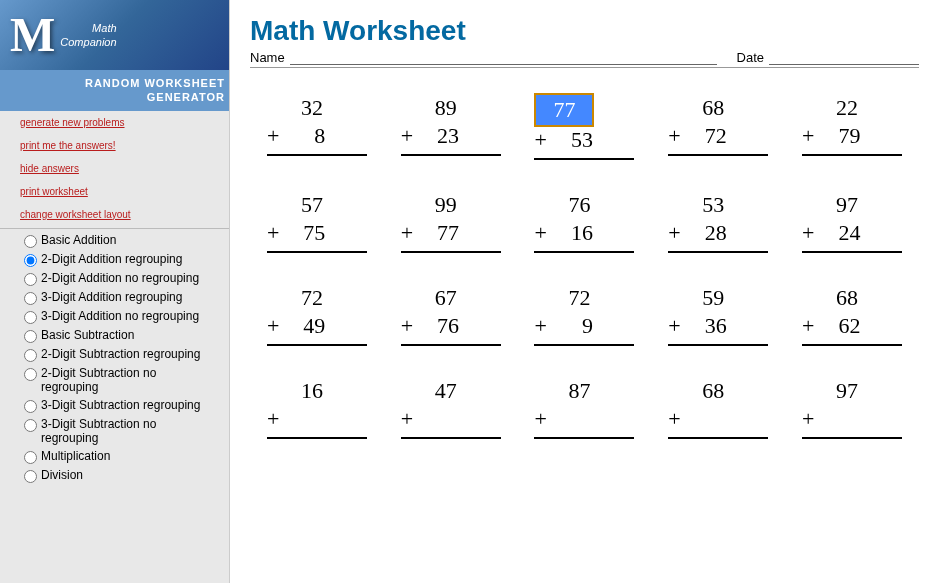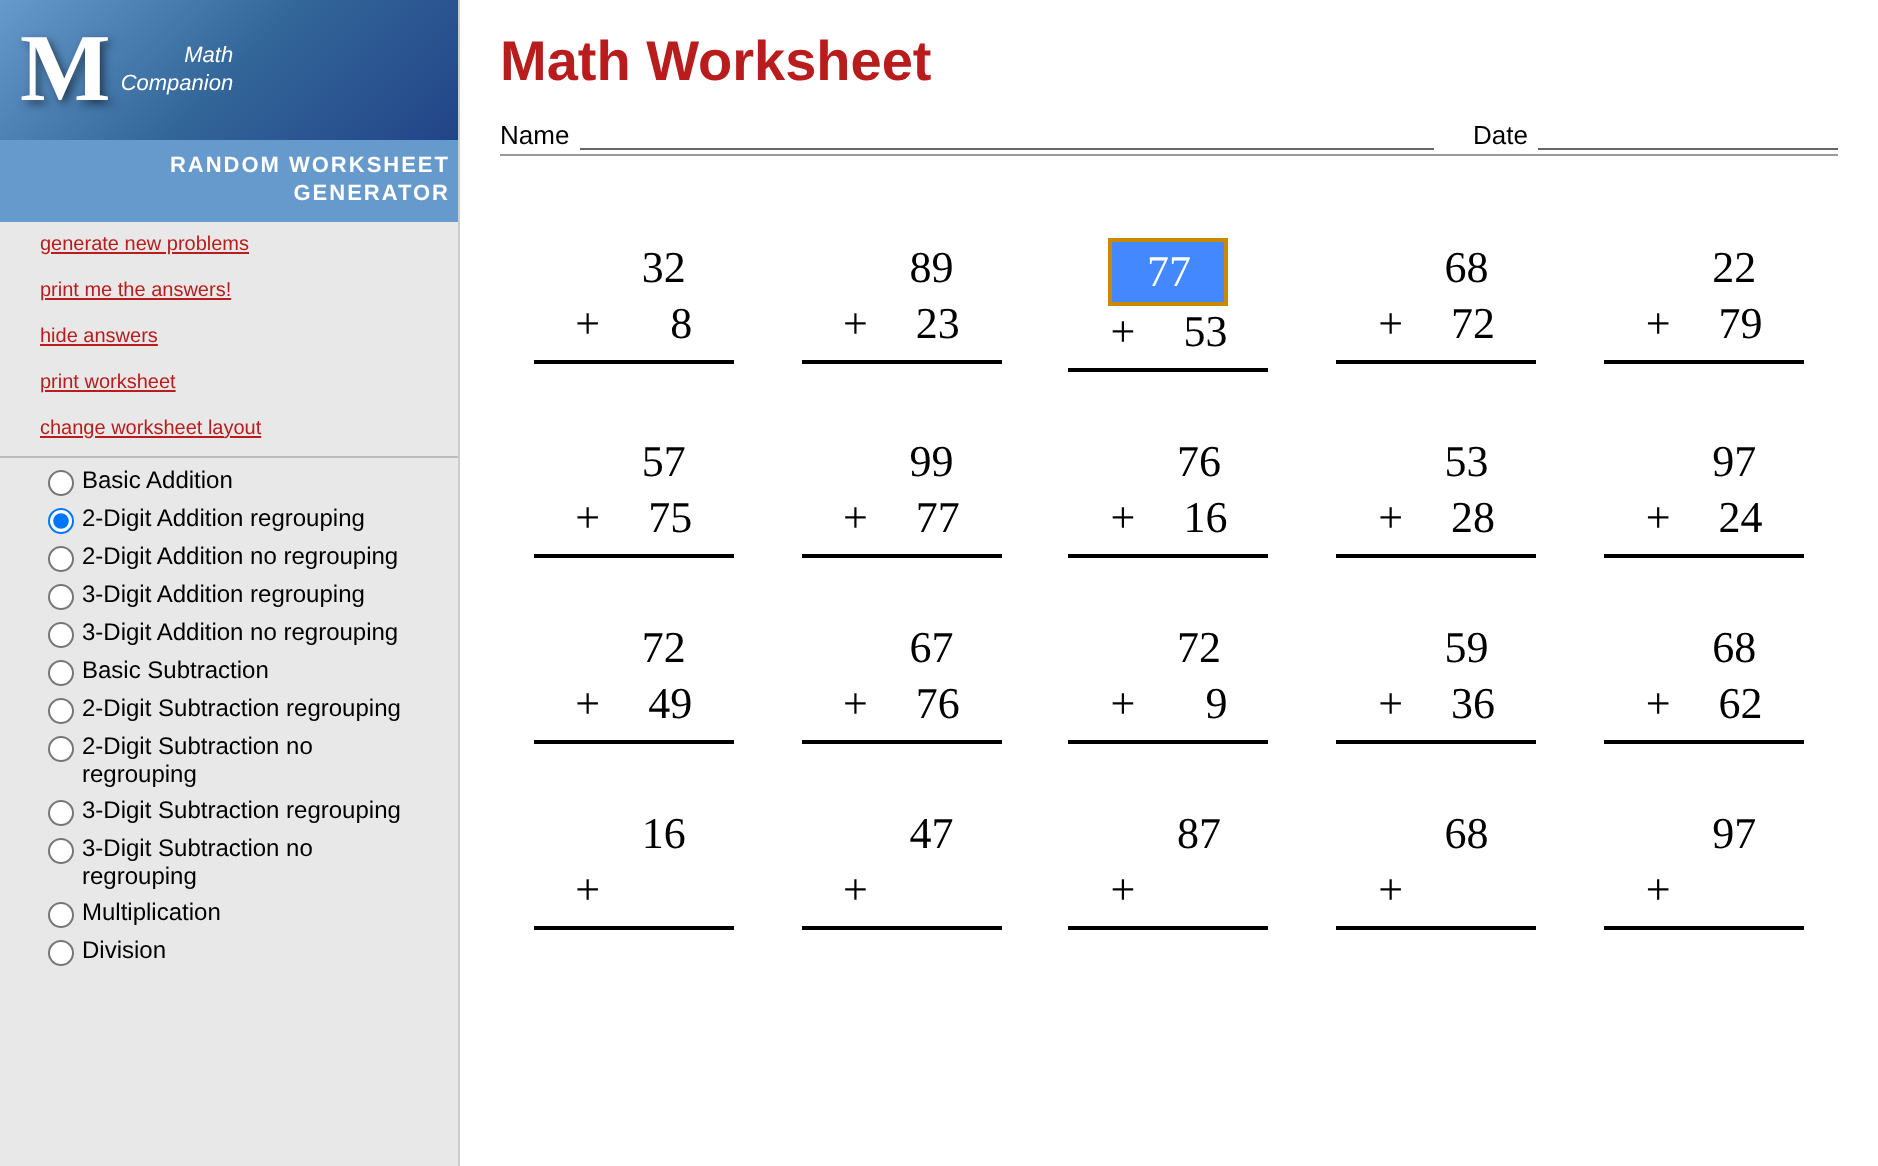--- a/index.html
+++ b/index.html
@@ -89,28 +89,27 @@
     #main {
       flex: 1;
       overflow-y: auto;
       padding: 15px 20px;
       position: relative;
     }
 
     h1.worksheet-title {
       font-size: 28px;
       font-weight: bold;
-      color: #b91c1c;
-      margin-bottom: 10px;
+      color: #0369a1;
     }
 
     .name-date-row {
       display: flex;
       align-items: flex-end;
-      margin-bottom: 41px;
+      margin-bottom: 25px;
       border-bottom: 1px solid #999;
       padding-bottom: 2px;
     }
 
     .name-label {
       font-size: 13px;
       margin-right: 5px;
     }
 
     .name-line {
@@ -134,21 +133,21 @@
     
     .problems-row {
       display: flex;
       justify-content: space-around;
       margin-bottom: 30px;
     }
 
     .problem {
       display: flex;
       flex-direction: column;
-      align-items: center;
+      align-items: flex-start;
       min-width: 100px;
       font-size: 22px;
       font-family: Georgia, serif;
     }
 
     .problem-top {
       font-size: 22px;
       min-width: 60px;
       text-align: right;
       padding: 2px 4px;

